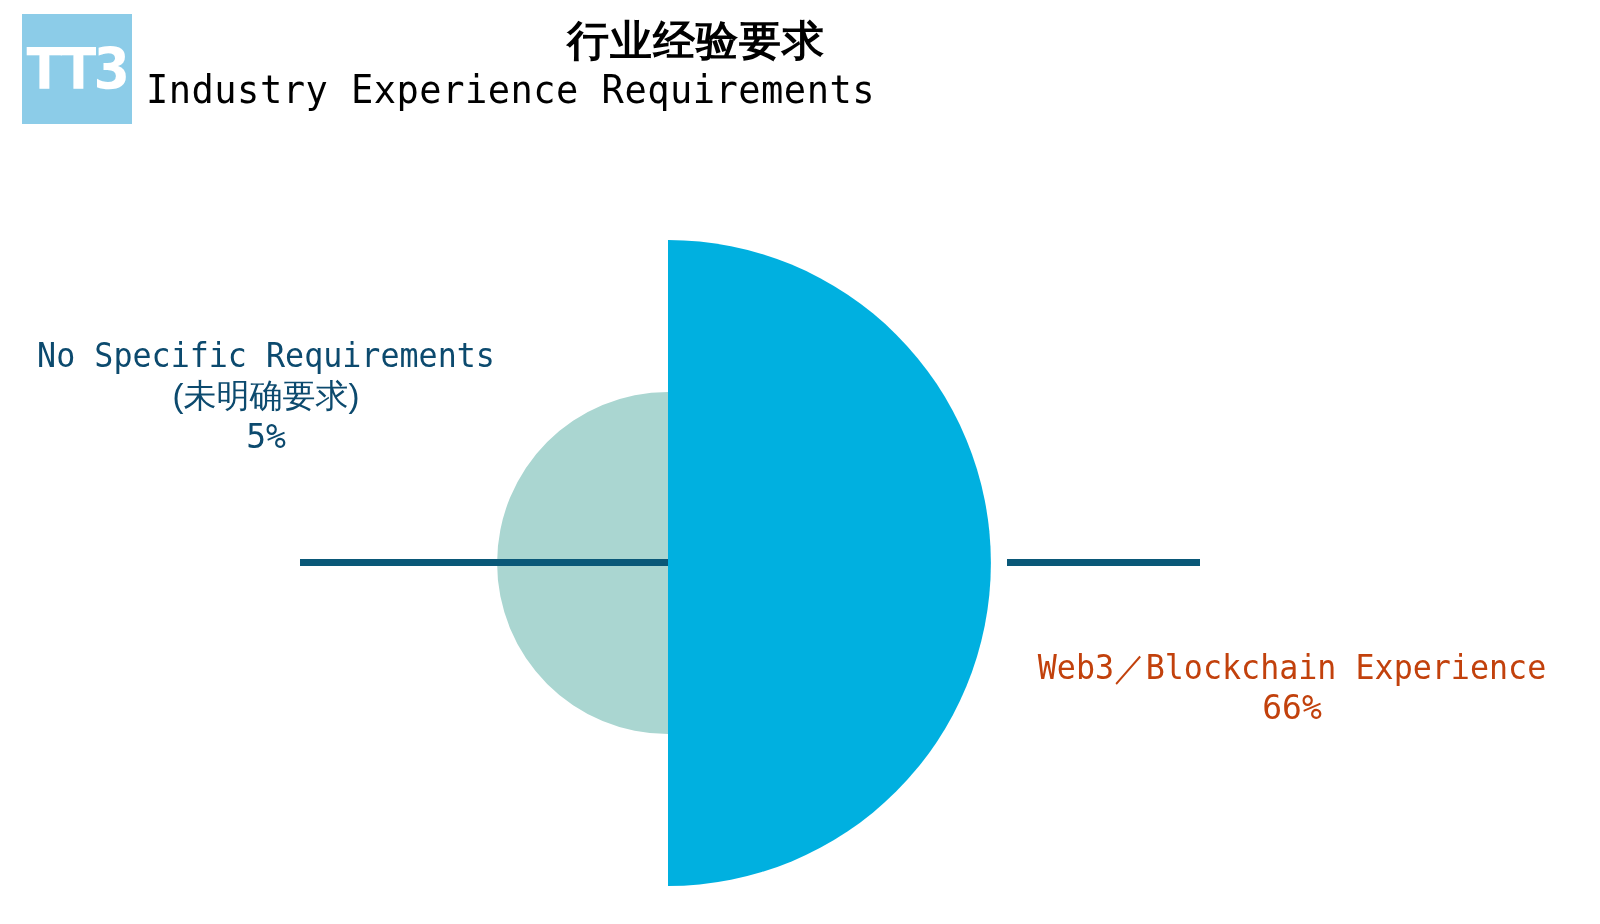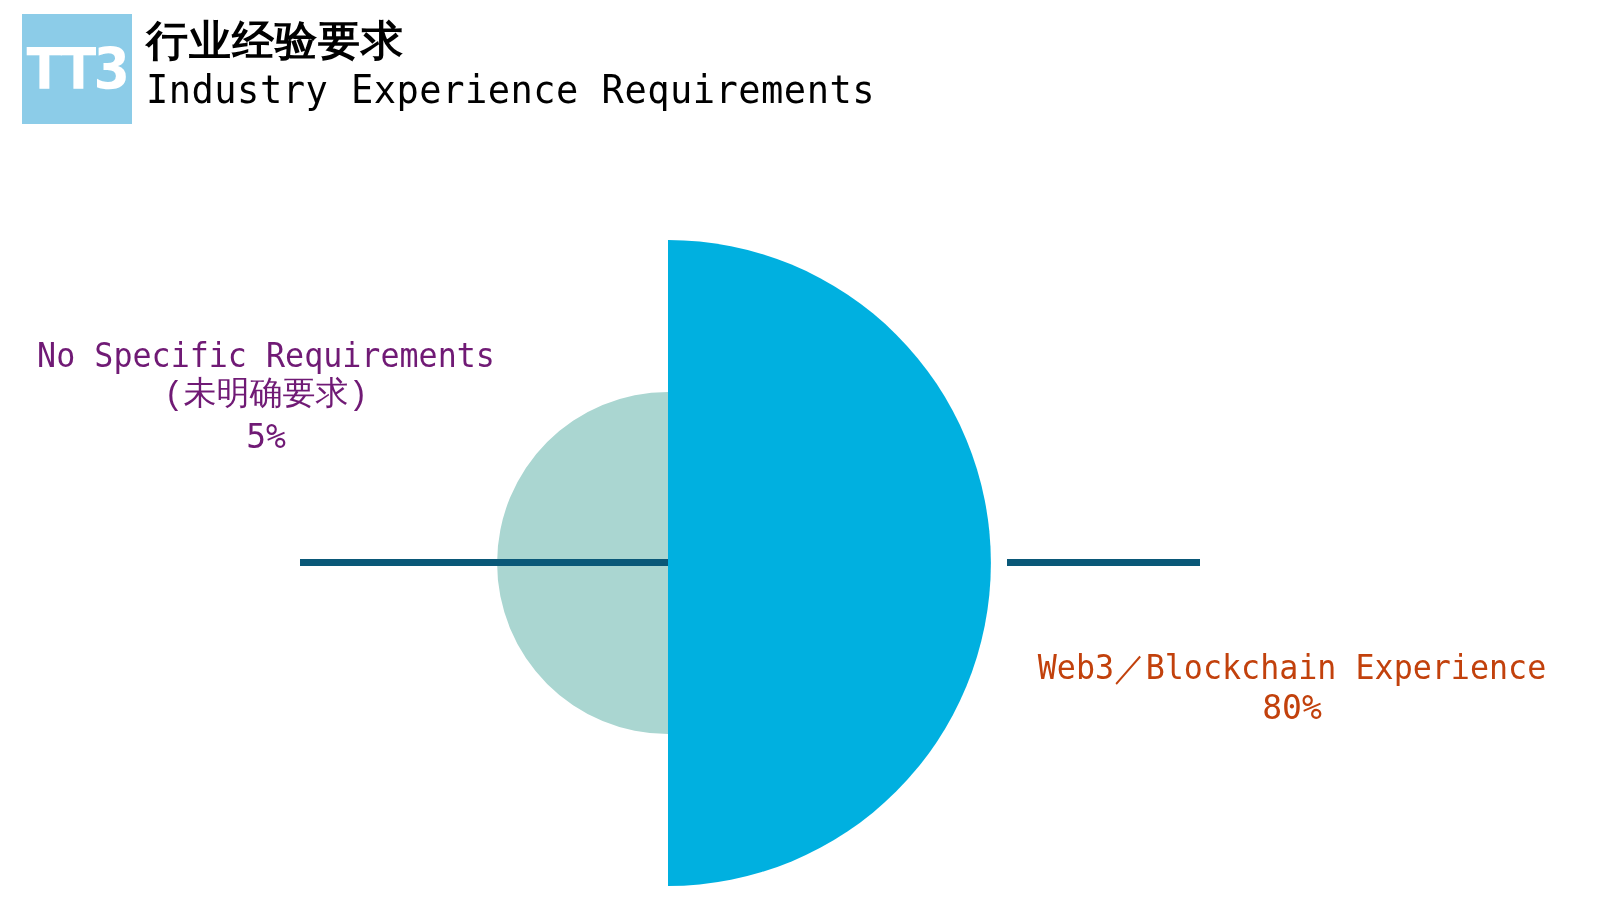--- a/index.html
+++ b/index.html
@@ -58,20 +58,21 @@
     width: 1100px;
   }
   #title-cn {
     color: #000000;
     font-family: "DejaVu Sans", sans-serif;
     font-weight: bold;
     font-size: 42px;
     line-height: 50px;
     letter-spacing: 1px;
     white-space: nowrap;
+    text-align: center;
   }
   #title-en {
     color: #000000;
     font-family: "DejaVu Sans Mono", "Liberation Mono", monospace;
     font-weight: normal;
     font-size: 39px;
     line-height: 48px;
     letter-spacing: 0.5px;
     white-space: nowrap;
     transform: scaleX(0.95);
@@ -93,39 +94,39 @@
     position: absolute;
     font-family: "DejaVu Sans", sans-serif;
     line-height: 1.22;
     white-space: nowrap;
   }
   #label-left {
     left: 26px;
     top: 336px;
     width: 480px;
     text-align: center;
-    color: #701a75;
+    color: #0c4a6e;
   }
   #label-right {
     left: 1012px;
     top: 648px;
     width: 560px;
     text-align: center;
     color: #c2410c;
   }
   .label-en {
     font-size: 33px;
     font-family: "DejaVu Sans Mono", "Liberation Mono", monospace;
     letter-spacing: 0px;
     transform: scaleX(0.96);
     transform-origin: center center;
   }
   .label-cn {
     font-size: 33px;
-    font-family: Liberation Mono, monospace;
+    font-family: Liberation Sans, sans-serif;
     letter-spacing: 0px;
   }
   .label-pct {
     font-size: 33px;
     font-family: "DejaVu Sans Mono", "Liberation Mono", monospace;
   }
 </style>
 </head>
 <body>
 
@@ -156,16 +157,16 @@
   </div>
 
   <div id="label-left" class="label-block">
     <div class="label-en">No Specific Requirements</div>
     <div class="label-cn">(未明确要求)</div>
     <div class="label-pct">5%</div>
   </div>
 
   <div id="label-right" class="label-block">
     <div class="label-en">Web3／Blockchain Experience</div>
-    <div class="label-pct">80%</div>
+    <div class="label-pct">66%</div>
   </div>
 
 </div>
 
 </body></html>

